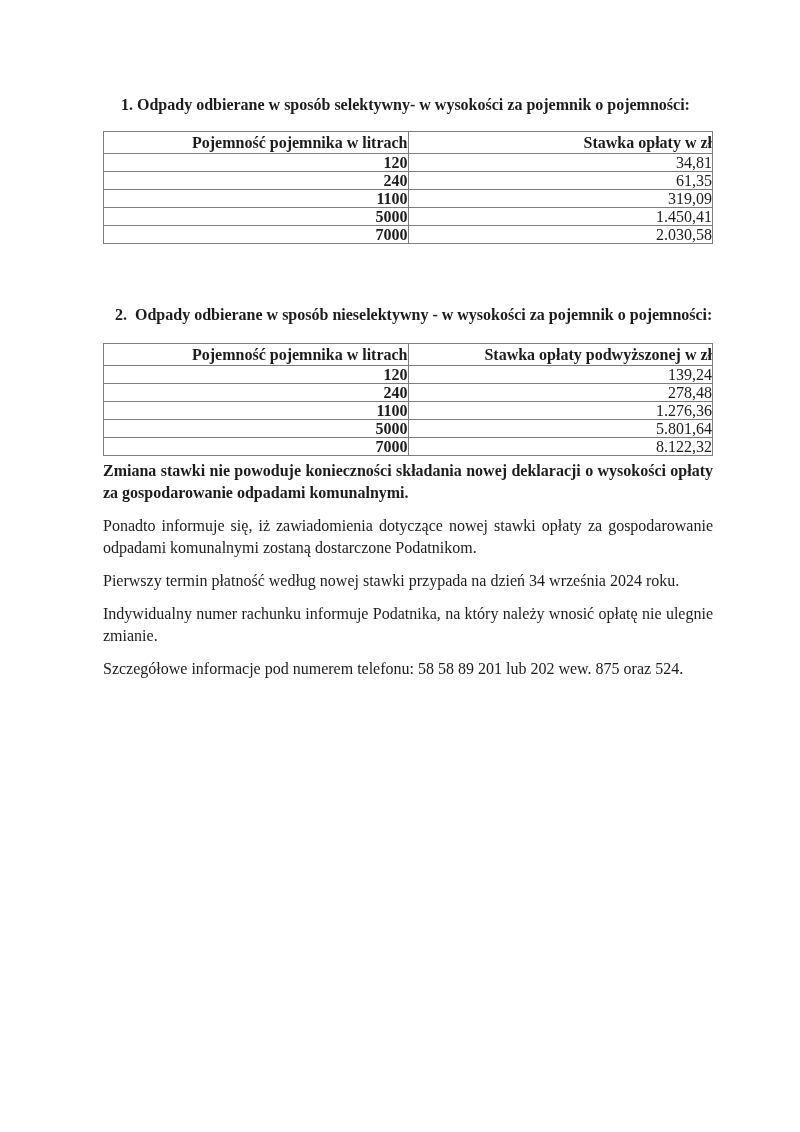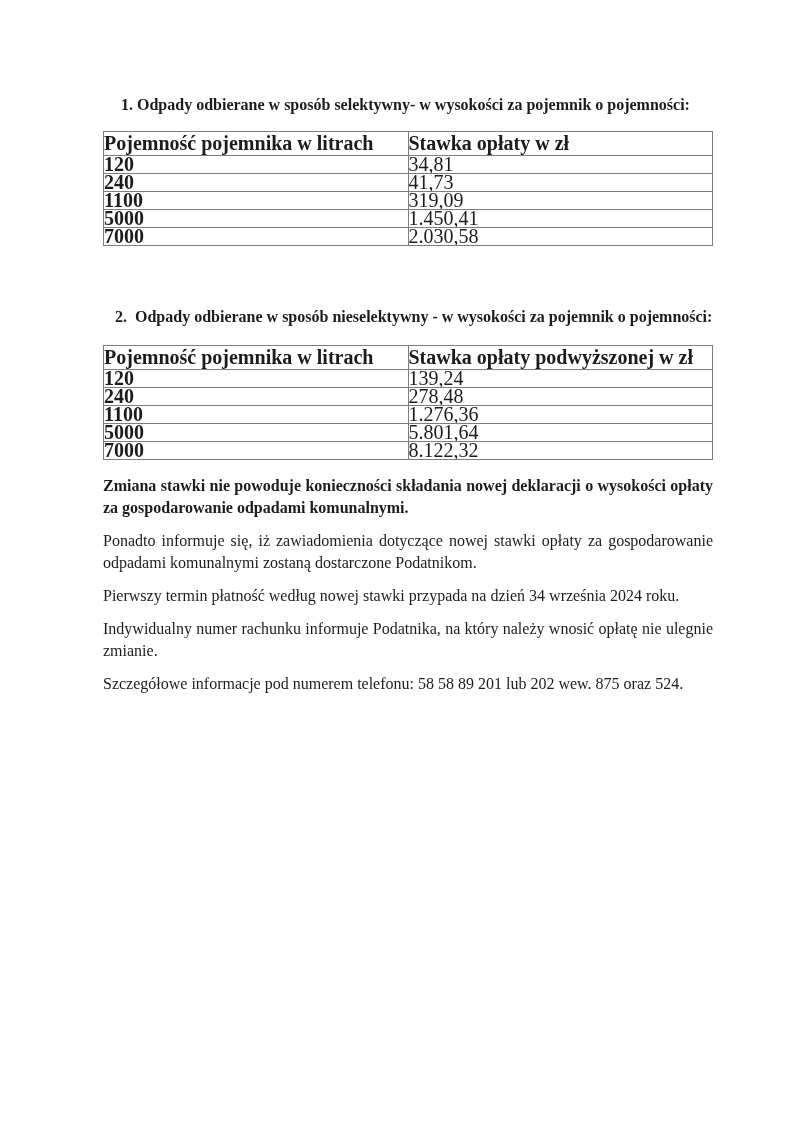--- a/index.html
+++ b/index.html
@@ -27,44 +27,44 @@
   }
   .heading-1 { padding-left: 18px; margin-bottom: 17px; }
   .heading-2 { padding-left: 12px; margin-top: 62px; margin-bottom: 19px; }
   table.rates {
     width: 610px;
     border-collapse: collapse;
     table-layout: fixed;
   }
   .rates th, .rates td {
     border: 1px solid #7d7d7d;
-    text-align: left;
+    text-align: right;
     vertical-align: middle;
-    font-size: 20px;
+    font-size: 16px;
     padding: 0;
     overflow: hidden;
   }
   .rates th {
     height: 21px;
     font-weight: bold;
   }
   .rates td {
     height: 17px;
     line-height: 17px;
   }
   .rates td.cap { font-weight: bold; }
   .para {
     font-size: 16px;
     line-height: 22px;
     margin: 0 0 11px 0;
     text-align: justify;
   }
   .para-bold {
     font-weight: bold;
-    margin-top: 15px;
+    margin-top: 4px;
   }
 </style>
 </head>
 <body>
 
 <div class="page">
   <div class="content">
 
     <p class="heading heading-1">1. Odpady odbierane w sposób selektywny- w wysokości za pojemnik o pojemności:</p>
 
@@ -75,21 +75,21 @@
           <th>Stawka opłaty w zł</th>
         </tr>
       </thead>
       <tbody>
         <tr>
           <td class="cap">120</td>
           <td>34,81</td>
         </tr>
         <tr>
           <td class="cap">240</td>
-          <td>41,73</td>
+          <td>61,35</td>
         </tr>
         <tr>
           <td class="cap">1100</td>
           <td>319,09</td>
         </tr>
         <tr>
           <td class="cap">5000</td>
           <td>1.450,41</td>
         </tr>
         <tr>

